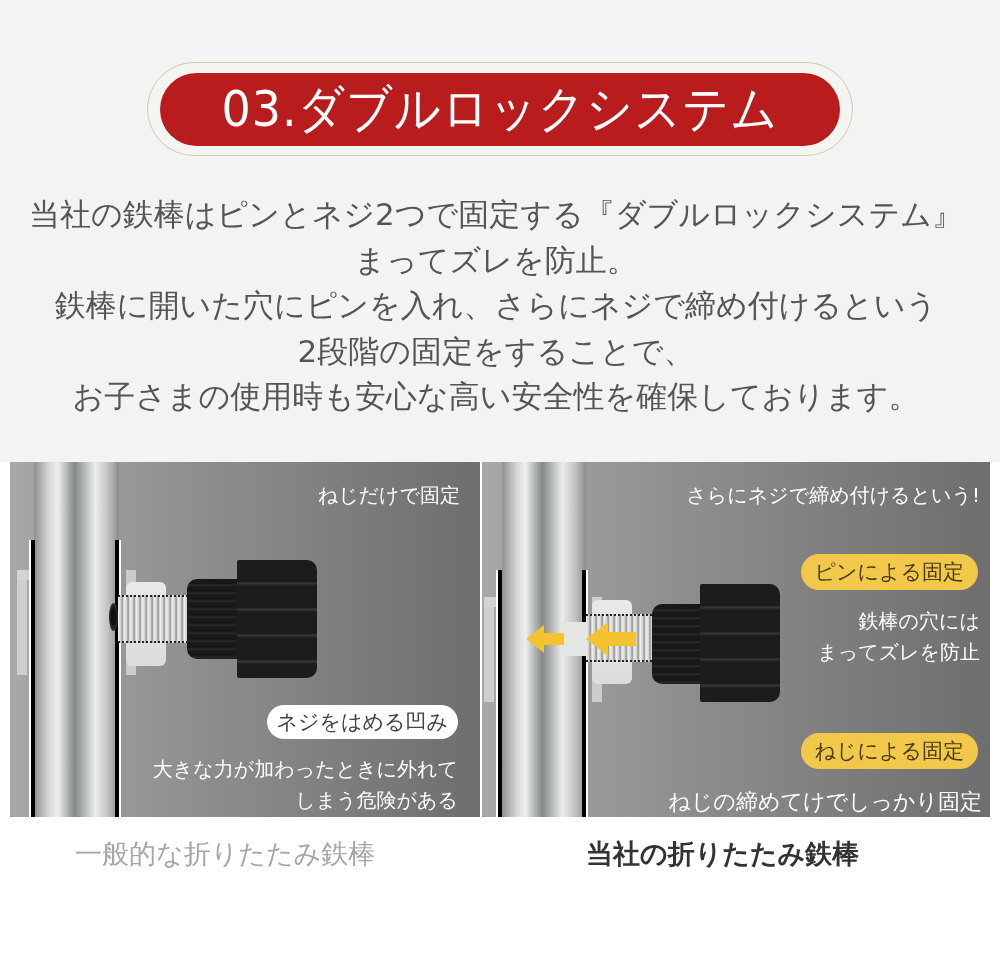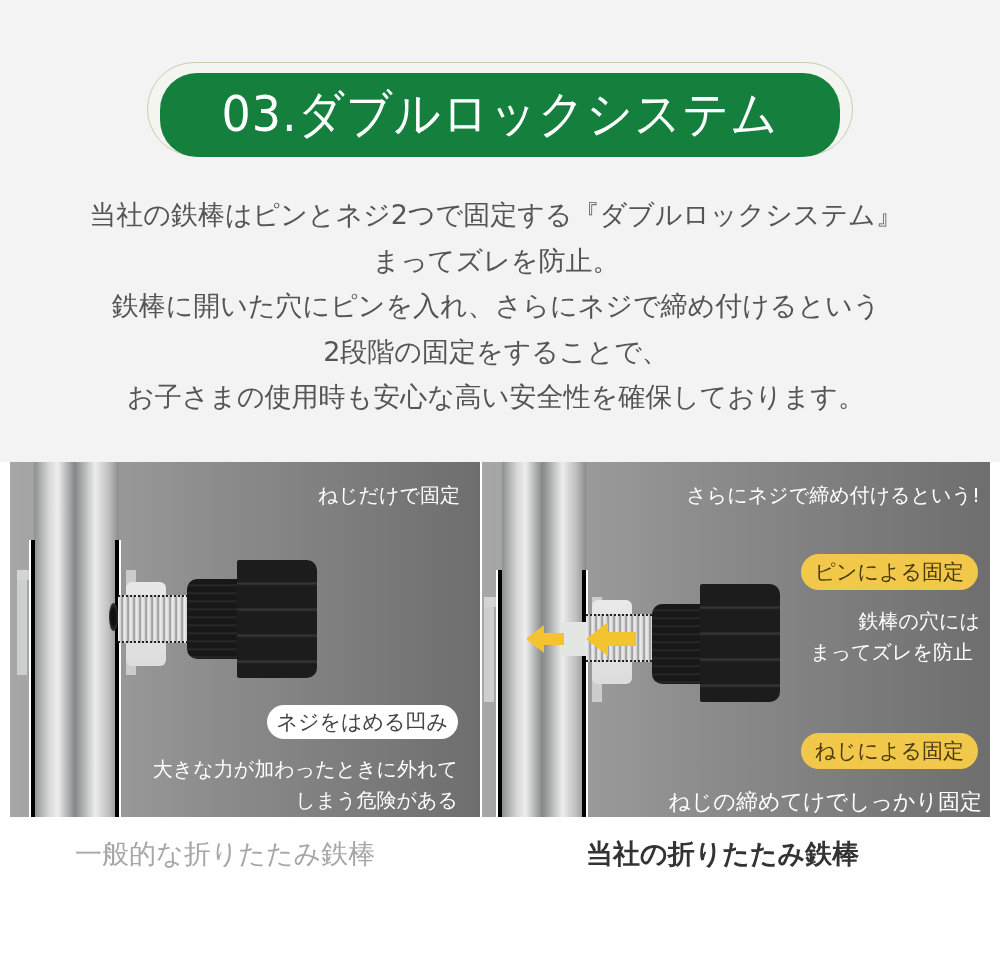--- a/index.html
+++ b/index.html
@@ -11,31 +11,31 @@
   .top-band {
     position: absolute; left: 0; top: 0; width: 1000px; height: 462px;
     background: #f3f3f3;
   }
   .title-outer {
     position: absolute; left: 147px; top: 62px; width: 706px; height: 94px;
     border: 1.5px solid #c9cfae; border-radius: 47px; box-sizing: border-box;
     background: #f4f4f0;
   }
   .title-pill {
-    position: absolute; left: 160px; top: 73px; width: 680px; height: 84px;
-    background: #15803d; border-radius: 37px;
+    position: absolute; left: 160px; top: 73px; width: 680px; height: 73px;
+    background: #b91c1c; border-radius: 37px;
     display: flex; align-items: center; justify-content: center;
   }
   .title-pill span {
     color: #ffffff; font-size: 46px; letter-spacing: 1px; font-weight: normal;
     transform: scaleY(1.1);
   }
   .intro {
     position: absolute; left: 0; top: 192px; width: 992px;
-    text-align: center; color: #555555; font-size: 27px; line-height: 45.5px;
+    text-align: center; color: #555555; font-size: 31px; line-height: 45.5px;
   }
   .intro div { white-space: nowrap; }
 
   .panel {
     position: absolute; top: 462px; height: 355px; overflow: hidden;
     background: linear-gradient(90deg, #a7a7a7 0%, #8e8e8e 40%, #6e6e6e 100%);
   }
   .panel.left { left: 10px; width: 470px; }
   .panel.right { left: 482px; width: 508px; }
 
@@ -142,19 +142,19 @@
     <div class="arrow" style="left:44px; top:163px; border-top:14px solid transparent; border-bottom:14px solid transparent; border-right:18px solid #f4c430;"></div>
   </div>
   <div>
     <div class="arrow-body" style="left:124px; top:170px; width:30px; height:14px;"></div>
     <div class="arrow" style="left:104px; top:160px; border-top:17px solid transparent; border-bottom:17px solid transparent; border-right:22px solid #f4c430;"></div>
   </div>
 
   <div class="ptext" style="right:10px; top:20px;">さらにネジで締め付けるという!</div>
   <div class="pill-yellow" style="right:12px; top:92px;">ピンによる固定</div>
   <div class="ptext" style="right:10px; top:146px;text-align:right;">鉄棒の穴には</div>
-  <div class="ptext" style="right:17px; top:177px;">まってズレを防止</div>
+  <div class="ptext" style="right:10px; top:177px;">まってズレを防止</div>
   <div class="pill-yellow" style="right:12px; top:271px;">ねじによる固定</div>
   <div class="ptext" style="right:8px; top:325px; font-size:22px;">ねじの締めてけでしっかり固定</div>
 </div>
 
 <div class="caption left">一般的な折りたたみ鉄棒</div>
 <div class="caption right">当社の折りたたみ鉄棒</div>
 
 </body></html>

